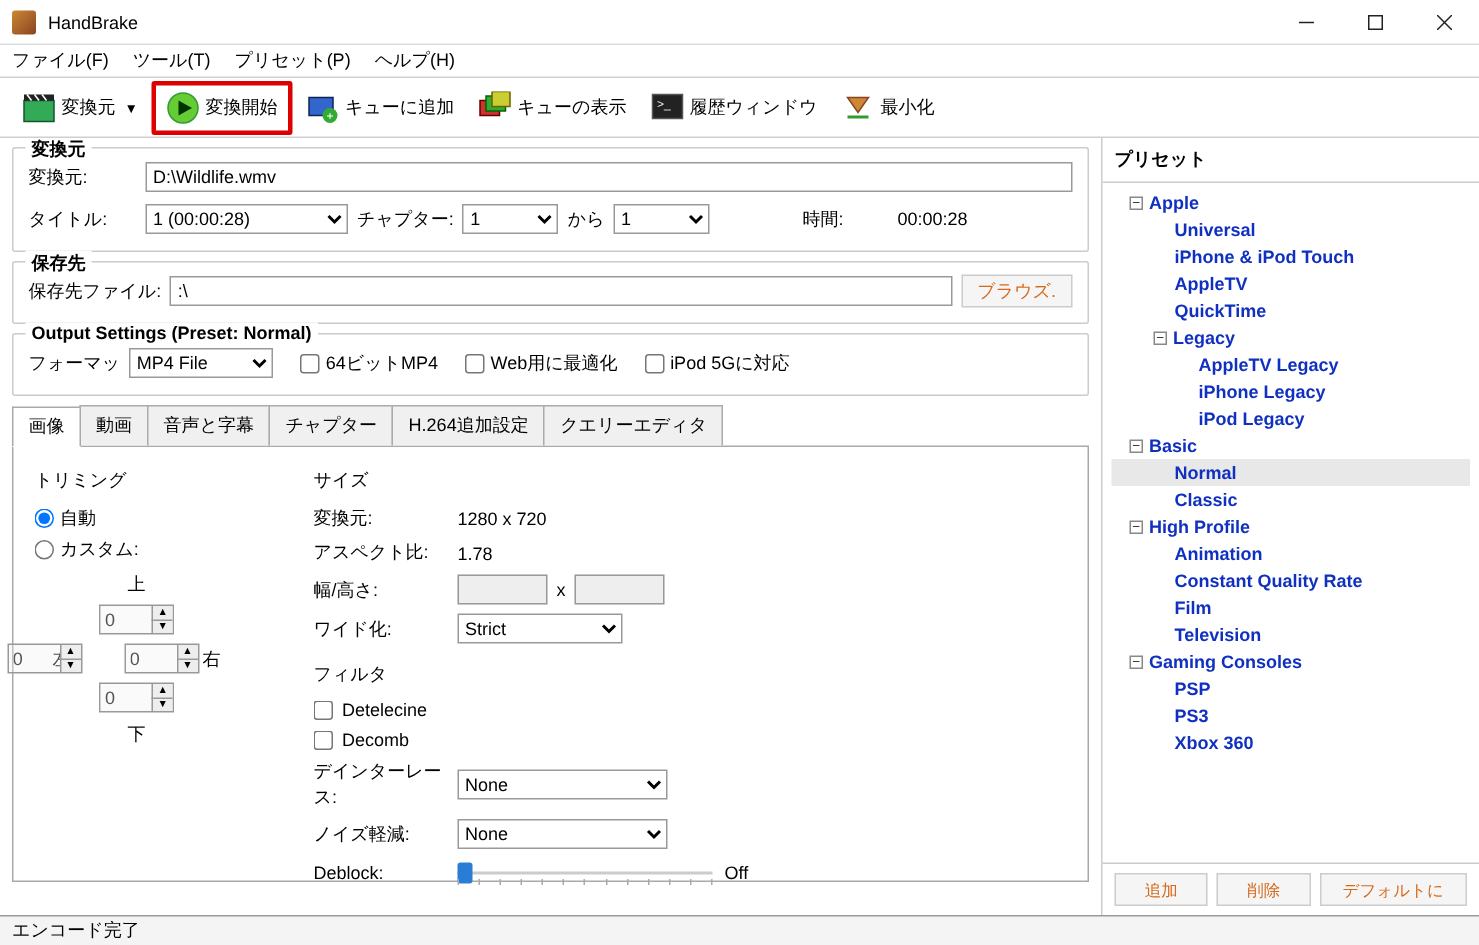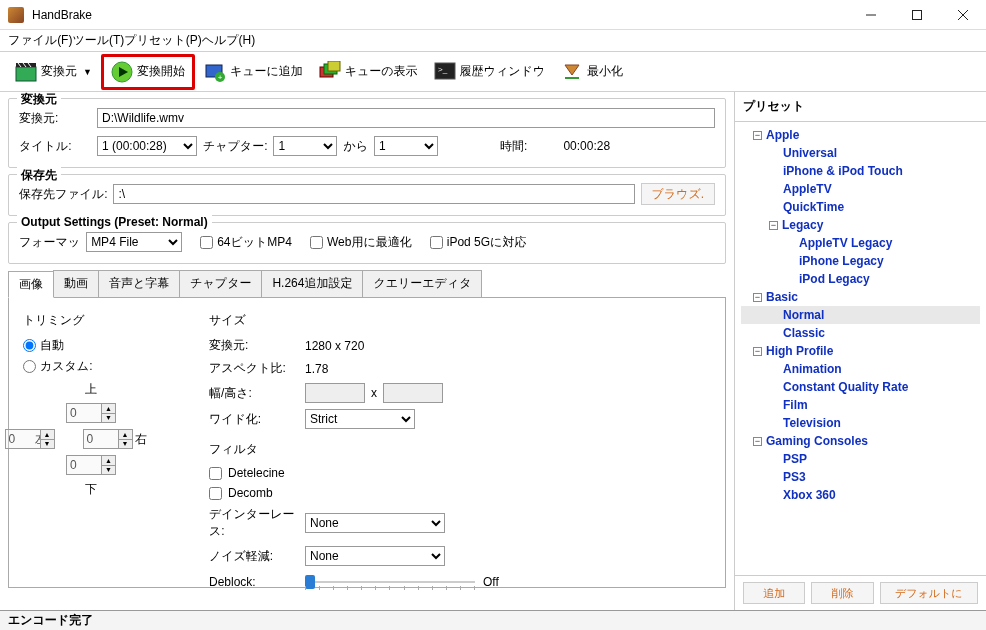--- a/index.html
+++ b/index.html
@@ -6,21 +6,21 @@
 body { font-family: "Meiryo UI", "MS UI Gothic", sans-serif; font-size: 12px; background: #fff; width: 986px; height: 630px; overflow: hidden; color: #000; }
 
 
 .titlebar { height: 30px; display: flex; align-items: center; border-bottom: 1px solid #ddd; }
 .titlebar .app-icon { width: 16px; height: 16px; margin: 0 8px; background: linear-gradient(135deg,#c83,#842); border-radius: 2px; }
 .titlebar .title { flex: 1; font-size: 12px; }
 .titlebar .win-btn { width: 46px; height: 30px; display: flex; align-items: center; justify-content: center; }
 .titlebar .win-btn svg { stroke: #222; }
 
 
-.menubar { height: 22px; display: flex; align-items: center; padding: 0 8px; border-bottom: 1px solid #d0d0d0; }
+.menubar { height: 22px; display: flex; align-items: center; padding: 0 8px; border-bottom: 1px solid #d0d0d0; gap: 16px; }
 .menubar span { font-size: 12px; }
 
 
 .toolbar { height: 40px; display: flex; align-items: center; padding: 0 8px; gap: 2px; border-bottom: 1px solid #d0d0d0; }
 .tool-btn { display: flex; align-items: center; gap: 4px; padding: 3px 6px; border: 1px solid transparent; height: 30px; }
 .tool-btn .dd { margin-left: 2px; font-size: 9px; }
 .tool-btn .ticon { width: 22px; height: 22px; display: flex; align-items: center; justify-content: center; }
 .highlight-red { border: 3px solid #d00; border-radius: 2px; }
 
 
@@ -70,21 +70,21 @@
 .preset-tree { flex: 1; overflow: auto; padding: 4px 6px; border-bottom: 1px solid #ccc; }
 .preset-tree .pgroup { color: #1030c0; font-weight: bold; padding: 2px 0 2px 12px; font-size: 12px; display: flex; align-items: center; gap: 4px; }
 .preset-tree .pgroup .box { width: 9px; height: 9px; border: 1px solid #888; display: inline-flex; align-items: center; justify-content: center; font-size: 9px; line-height: 1; color: #333; background: #fff; font-weight: normal; }
 .preset-tree .pitem { color: #1030c0; padding: 2px 0 2px 42px; font-size: 12px; font-weight: bold;}
 .preset-tree .pitem.selected { background: #e8e8e8; }
 .preset-tree .pitem.indented { padding-left: 58px; }
 .preset-btns { padding: 6px 8px; display: flex; gap: 6px; }
 .preset-btns button { flex: 1; color: #d46a1a; border: 1px solid #ccc; background: #f5f5f5; height: 22px; font-family: inherit; font-size: 11px; }
 
 
-.statusbar { height: 20px; border-top: 1px solid #999; display: flex; align-items: center; padding: 0 8px; font-size: 12px; font-weight: bold; background: #f4f4f4; }
+.statusbar { height: 20px; border-top: 1px solid #999; display: flex; align-items: center; padding: 0 8px; font-size: 12px; font-weight: normal; background: #f4f4f4; }
 
 label.chk { display: flex; align-items: center; gap: 4px; }
 label.rad { display: flex; align-items: center; gap: 4px; margin-bottom: 4px; }
 </style>
 </head>
 <body>
 
 <div class="titlebar">
   <div class="app-icon"></div>
   <div class="title">HandBrake</div>
@@ -182,21 +182,21 @@
   <div class="left-col">
 
     <div class="group">
       <div class="legend">変換元</div>
       <div class="row">
         <span class="lbl">変換元:</span>
         <input type="text" class="wide" value="D:\Wildlife.wmv" style="">
       </div>
       <div class="row">
         <span class="lbl">タイトル:</span>
-        <select style="width:100px"><option>1 (00:00:28)</option></select>
+        <select style="width:135px"><option>1 (00:00:28)</option></select>
         <span>チャプター:</span>
         <select style="width:64px"><option>1</option></select>
         <span>から</span>
         <select style="width:64px"><option>1</option></select>
         <span style="margin-left:56px">時間:</span>
         <span style="margin-left:30px">00:00:28</span>
       </div>
     </div>
 
     <div class="group">

